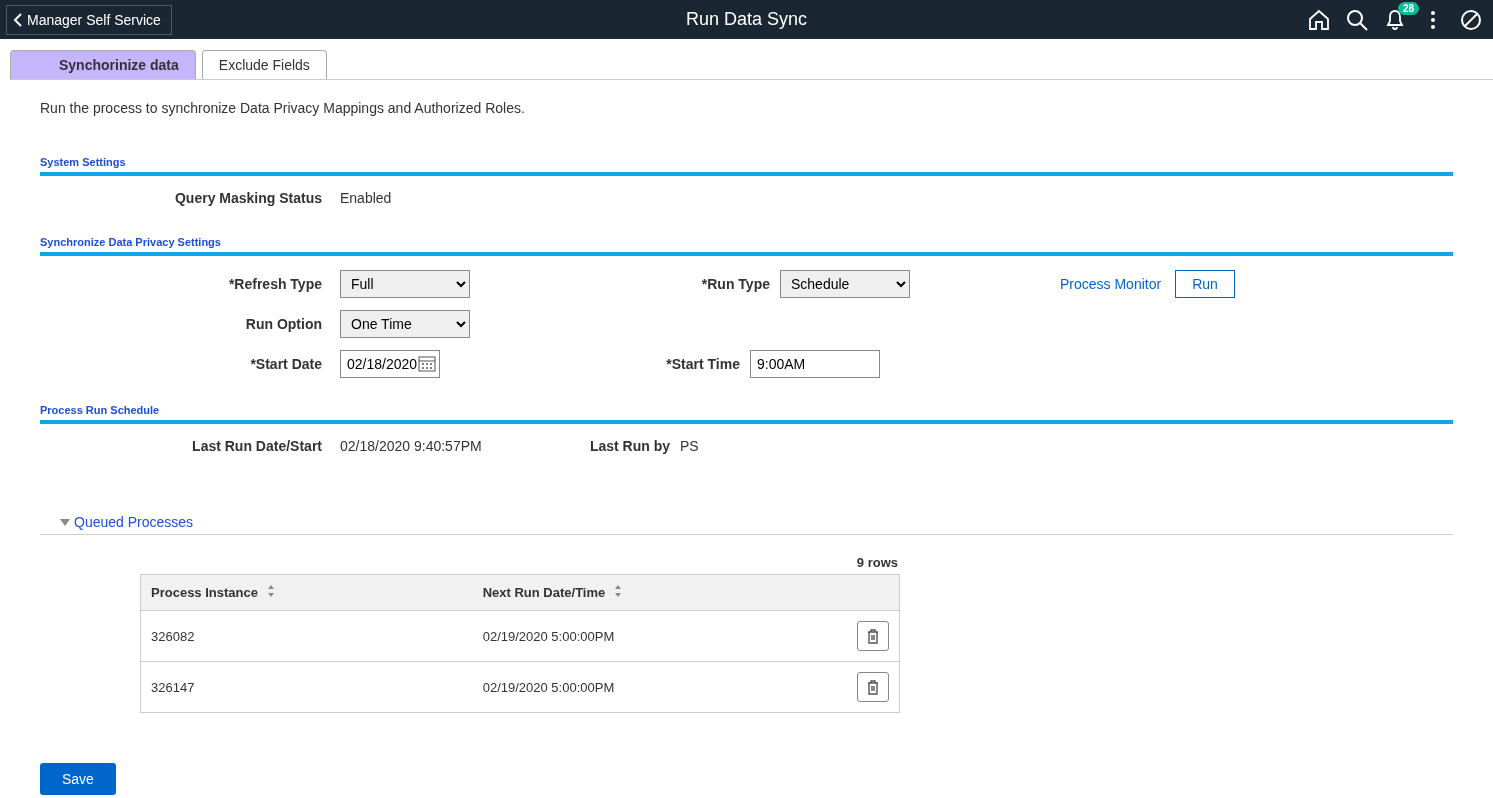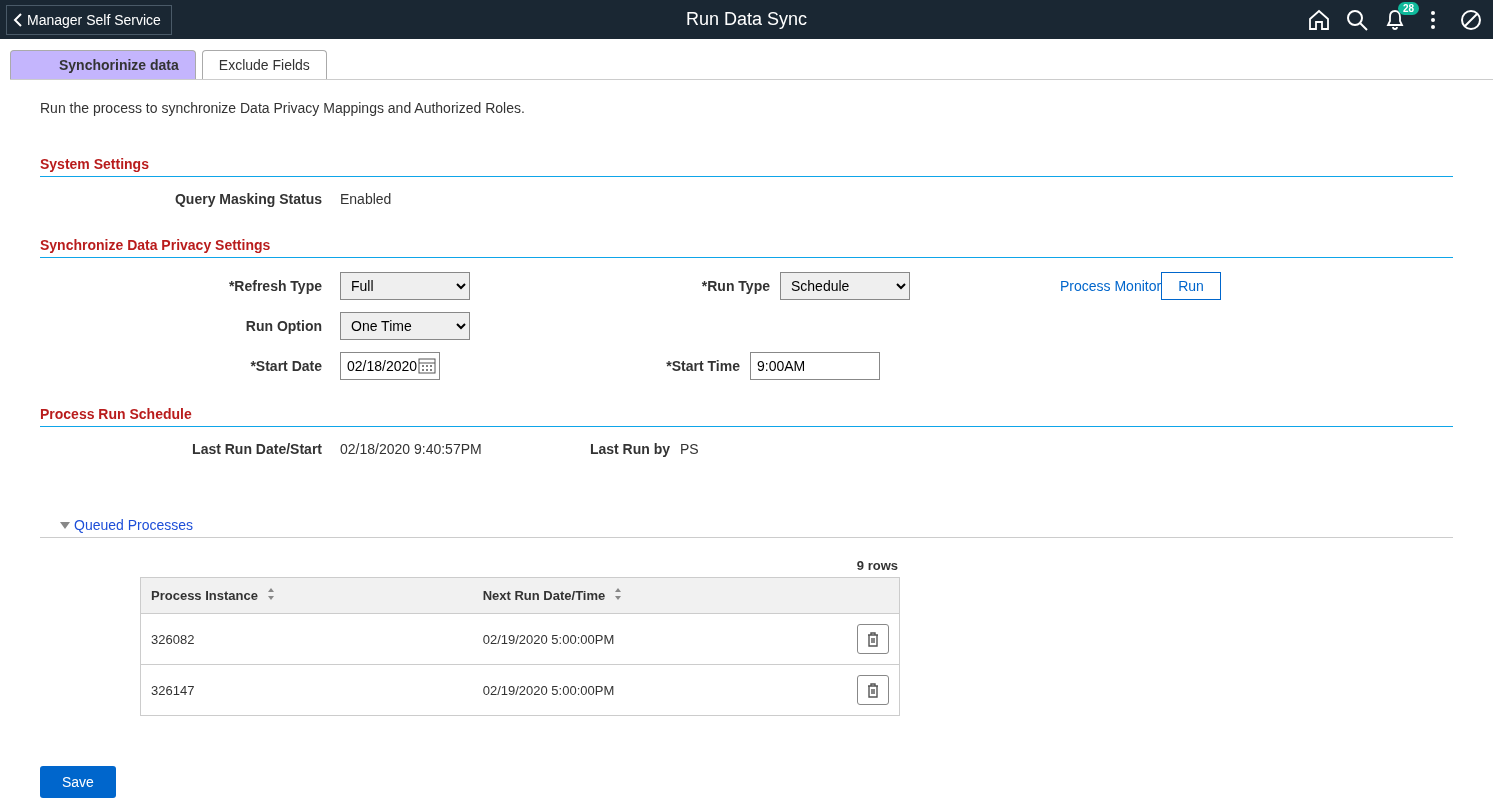--- a/index.html
+++ b/index.html
@@ -87,24 +87,24 @@
   .tab.active {
     background: #c4b5fd;
     font-weight: bold;
     padding-left: 48px;
   }
   .content {
     padding: 20px 40px 20px 40px;
   }
   .intro { margin-bottom: 40px; }
   .section-title {
-    color: #b91c1c;
-    font-weight: bold;
-    font-size: 14px;
-    border-bottom: 1px solid #0ea5e9;
+    color: #1d4ed8;
+    font-weight: bold;
+    font-size: 11px;
+    border-bottom: 4px solid #0ea5e9;
     padding-bottom: 4px;
     margin-bottom: 14px;
   }
   .row {
     display: flex;
     align-items: center;
     margin-bottom: 12px;
   }
   .lbl {
     width: 300px;
@@ -146,20 +146,21 @@
     cursor: pointer;
     text-decoration: none;
   }
   .run-btn {
     border: 1px solid #0066cc;
     color: #0066cc;
     background: #fff;
     padding: 5px 16px;
     cursor: pointer;
     font-size: 14px;
+    margin-left: 14px;
   }
   .process-schedule { margin-top: 26px; }
   .subsection-title {
     color: #1d4ed8;
     font-weight: normal;
     display: inline-flex;
     align-items: center;
     cursor: pointer;
     margin-top: 30px;
   }

